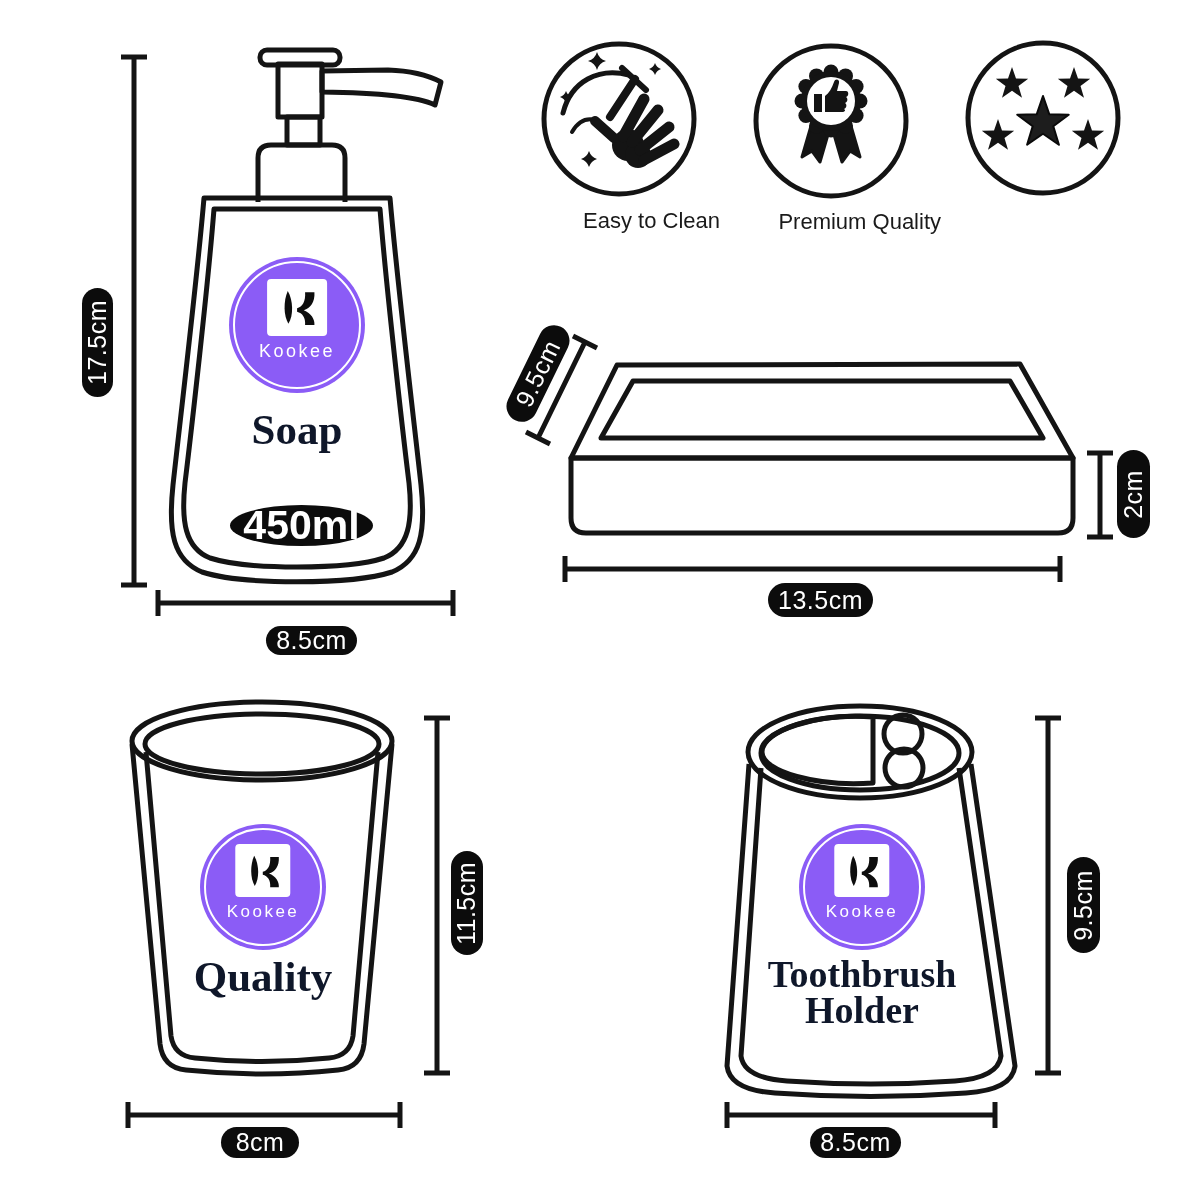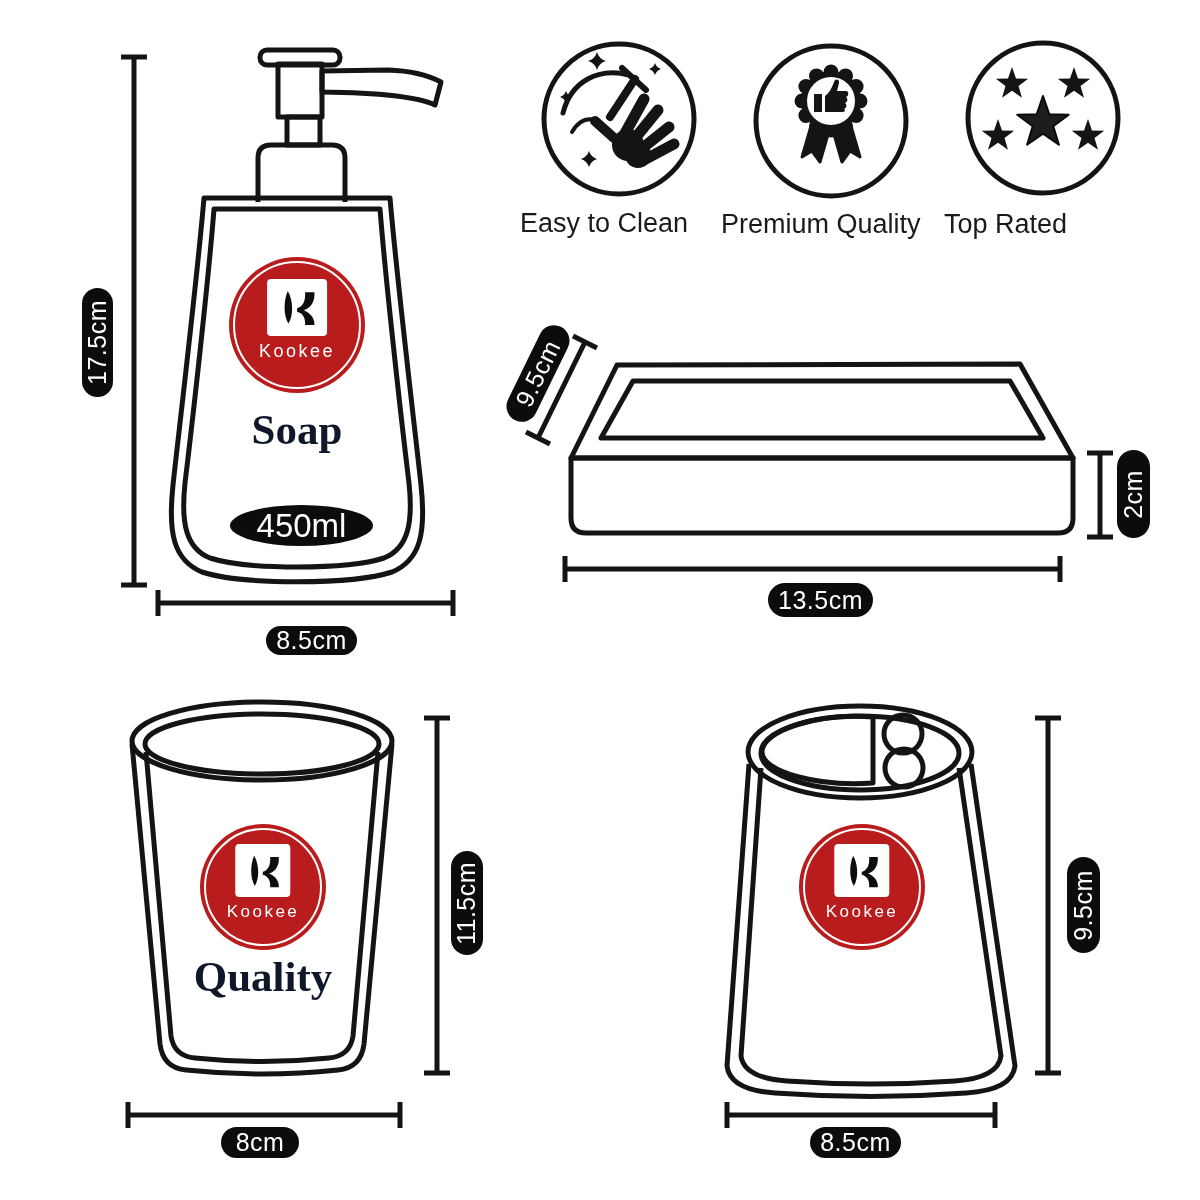--- a/index.html
+++ b/index.html
@@ -10,24 +10,24 @@
          fill:none;stroke:#141414;stroke-width:5;stroke-linejoin:round;}
   .pill{position:absolute;background:#0c0c0c;color:#ffffff;border-radius:70px;
         display:flex;align-items:center;justify-content:center;
         font-size:25px;font-weight:500;letter-spacing:.5px;}
   .pill span{white-space:nowrap;}
   .pill.vert span{transform:rotate(-90deg);}
   .pname{position:absolute;color:#0f172a;font-family:"Liberation Serif",serif;
          font-weight:700;text-align:center;}
   .cap-badge{position:absolute;background:#0c0c0c;color:#ffffff;border-radius:50%;
          display:flex;align-items:center;justify-content:center;
-         font-size:33px;font-weight:400;}
-  .badge-label{position:absolute;color:#1a1a1a;font-size:27px;text-align:left;}
+         font-size:41px;font-weight:700;}
+  .badge-label{position:absolute;color:#1a1a1a;font-size:22px;text-align:right;}
   .icon{position:absolute;}
-  .klogo{position:absolute;background:#b91c1c;border-radius:50%;}
+  .klogo{position:absolute;background:#8b5cf6;border-radius:50%;}
   .klogo-ring{position:absolute;inset:4px;border:2px solid #ffffff;border-radius:50%;}
   .klogo-square{position:absolute;left:50%;top:16%;transform:translateX(-50%);
          width:44%;height:42%;background:#ffffff;border-radius:4px;
          display:flex;align-items:center;justify-content:center;}
   .klogo-text{position:absolute;left:0;right:0;top:62%;text-align:center;
          color:#ffffff;font-size:18px;letter-spacing:2.5px;font-weight:400;}
 </style>
 </head>
 <body>
 
@@ -128,21 +128,20 @@
     <circle cx="80" cy="80" r="75" fill="none" stroke="#141414" stroke-width="5"></circle>
     <polygon fill="#141414" points="49,29 53,40.5 65.2,40.7 55.5,48.1 59,59.8 49,52.8 39,59.8 42.5,48.1 32.8,40.7 45,40.5"></polygon>
     <polygon fill="#141414" points="111,29 115,40.5 127.2,40.7 117.5,48.1 121,59.8 111,52.8 101,59.8 104.5,48.1 94.8,40.7 107,40.5"></polygon>
     <polygon fill="#141414" points="35,81 39,92.5 51.2,92.7 41.5,100.1 45,111.8 35,104.8 25,111.8 28.5,100.1 18.8,92.7 31,92.5"></polygon>
     <polygon fill="#141414" points="125,81 129,92.5 141.2,92.7 131.5,100.1 135,111.8 125,104.8 115,111.8 118.5,100.1 108.8,92.7 121,92.5"></polygon>
     <polygon fill="#1d1d1d" stroke="#0a0a0a" stroke-width="2" stroke-linejoin="round" points="80,58 86.3,76.3 105.7,76.7 90.3,88.3 95.9,106.8 80,95.8 64.1,106.8 69.7,88.3 54.3,76.7 73.7,76.3"></polygon>
   </svg>
 
   <div class="badge-label" style="left:520px;top:208px;width:200px">Easy to Clean</div>
   <div class="badge-label" style="left:721px;top:209px;width:220px">Premium Quality</div>
-  <div class="badge-label" style="left:944px;top:209px;width:200px">Top Rated</div>
 
   <div class="klogo" style="left:229px;top:257px;width:136px;height:136px">
     <div class="klogo-ring"></div>
     <div class="klogo-square">
       <svg width="40" height="40" viewBox="0 0 60 60">
         <path d="M16,6 C9,22 10,44 17,55 C25,43 24,19 16,6 Z" fill="#0d0d0d"></path>
         <path d="M30,32 C38,30 43,22 42,8 L56,8 C57,23 50,32 40,35 C51,39 57,49 56,57 L42,57 C43,46 38,39 30,37 Z" fill="#0d0d0d"></path>
       </svg>
     </div>
     <div class="klogo-text">Kookee</div>
@@ -172,20 +171,24 @@
 
   <div class="pname" style="left:147px;top:411px;width:300px;font-size:43px;line-height:38px">
     <div>Soap</div>
   </div>
 
   <div class="cap-badge" style="left:230px;top:505px;width:143px;height:41px">450ml</div>
 
 
   <div class="pname" style="left:113px;top:955px;width:300px;font-size:43px;line-height:43px">Quality</div>
 
+  <div class="pname" style="left:712px;top:956px;width:300px;font-size:38px;line-height:36px">
+    <div>Toothbrush</div>
+    <div>Holder</div>
+  </div>
 
   <div class="pill vert" style="left:82px;top:288px;width:31px;height:109px">
     <span>17.5cm</span>
   </div>
   <div class="pill" style="left:266px;top:626px;width:91px;height:29px">
     <span>8.5cm</span>
   </div>
 
   <div class="pill" style="left:486px;top:358px;width:104px;height:31px;transform:rotate(-64deg)">
     <span>9.5cm</span>

